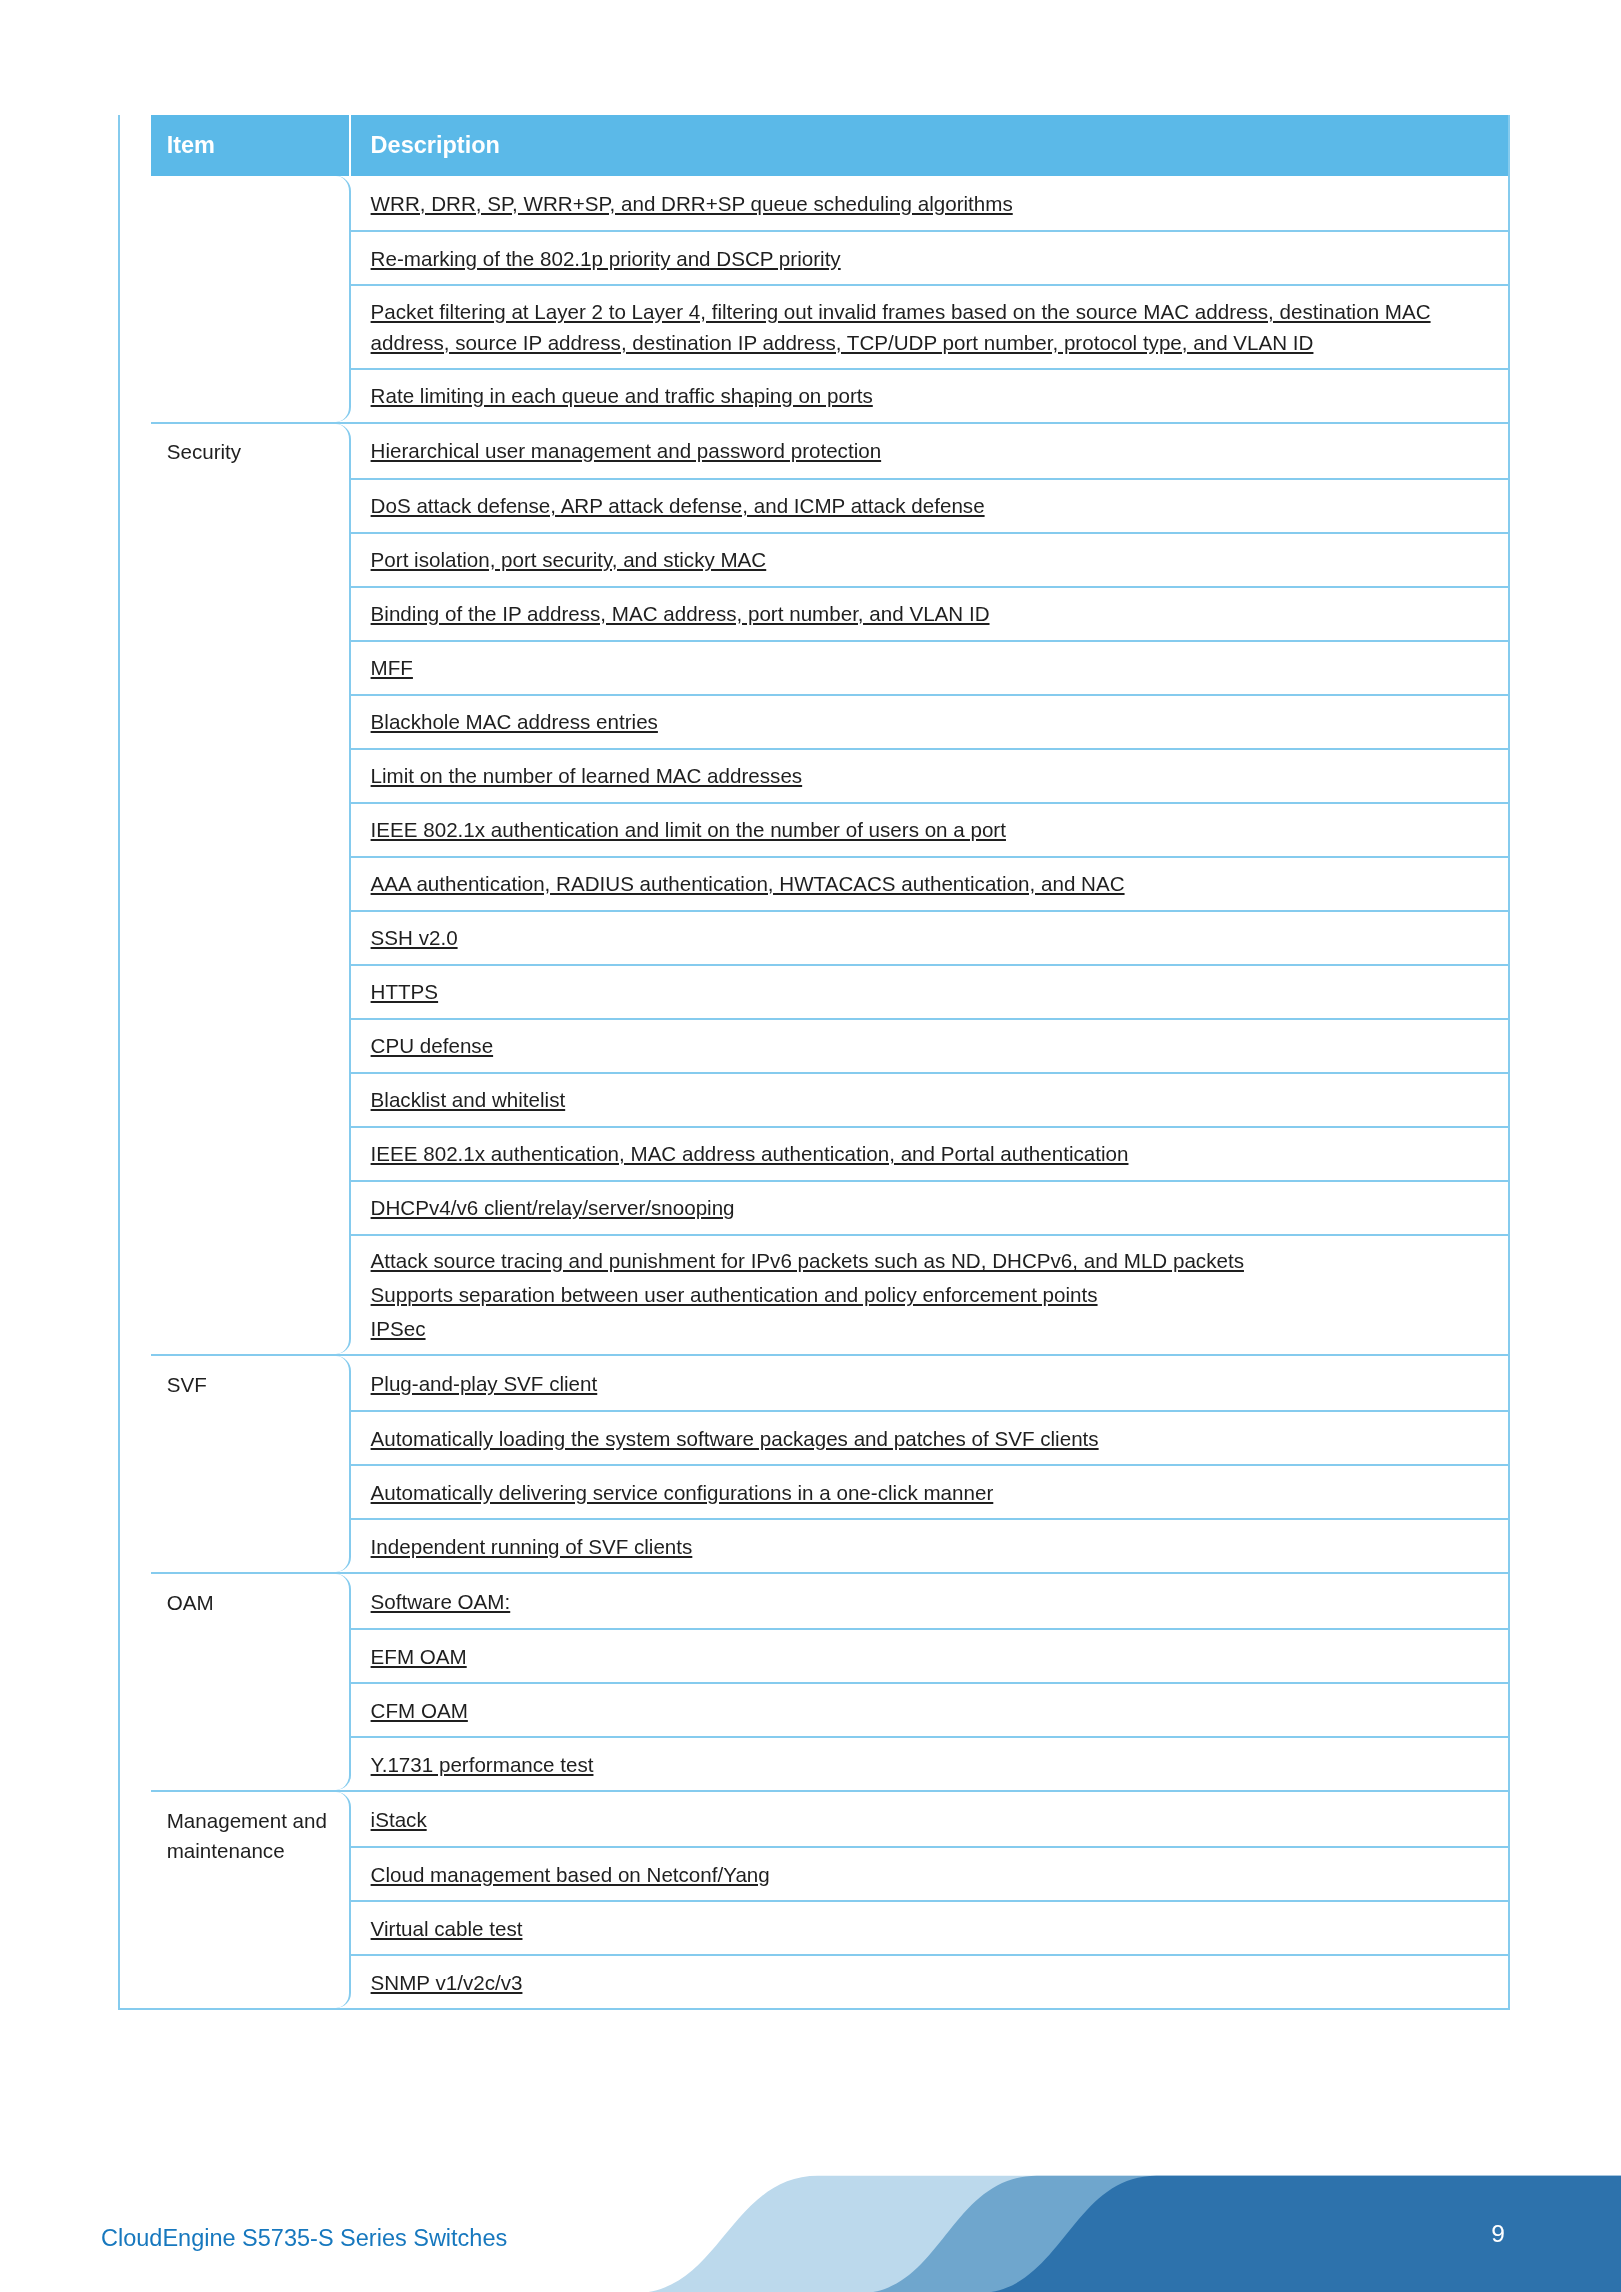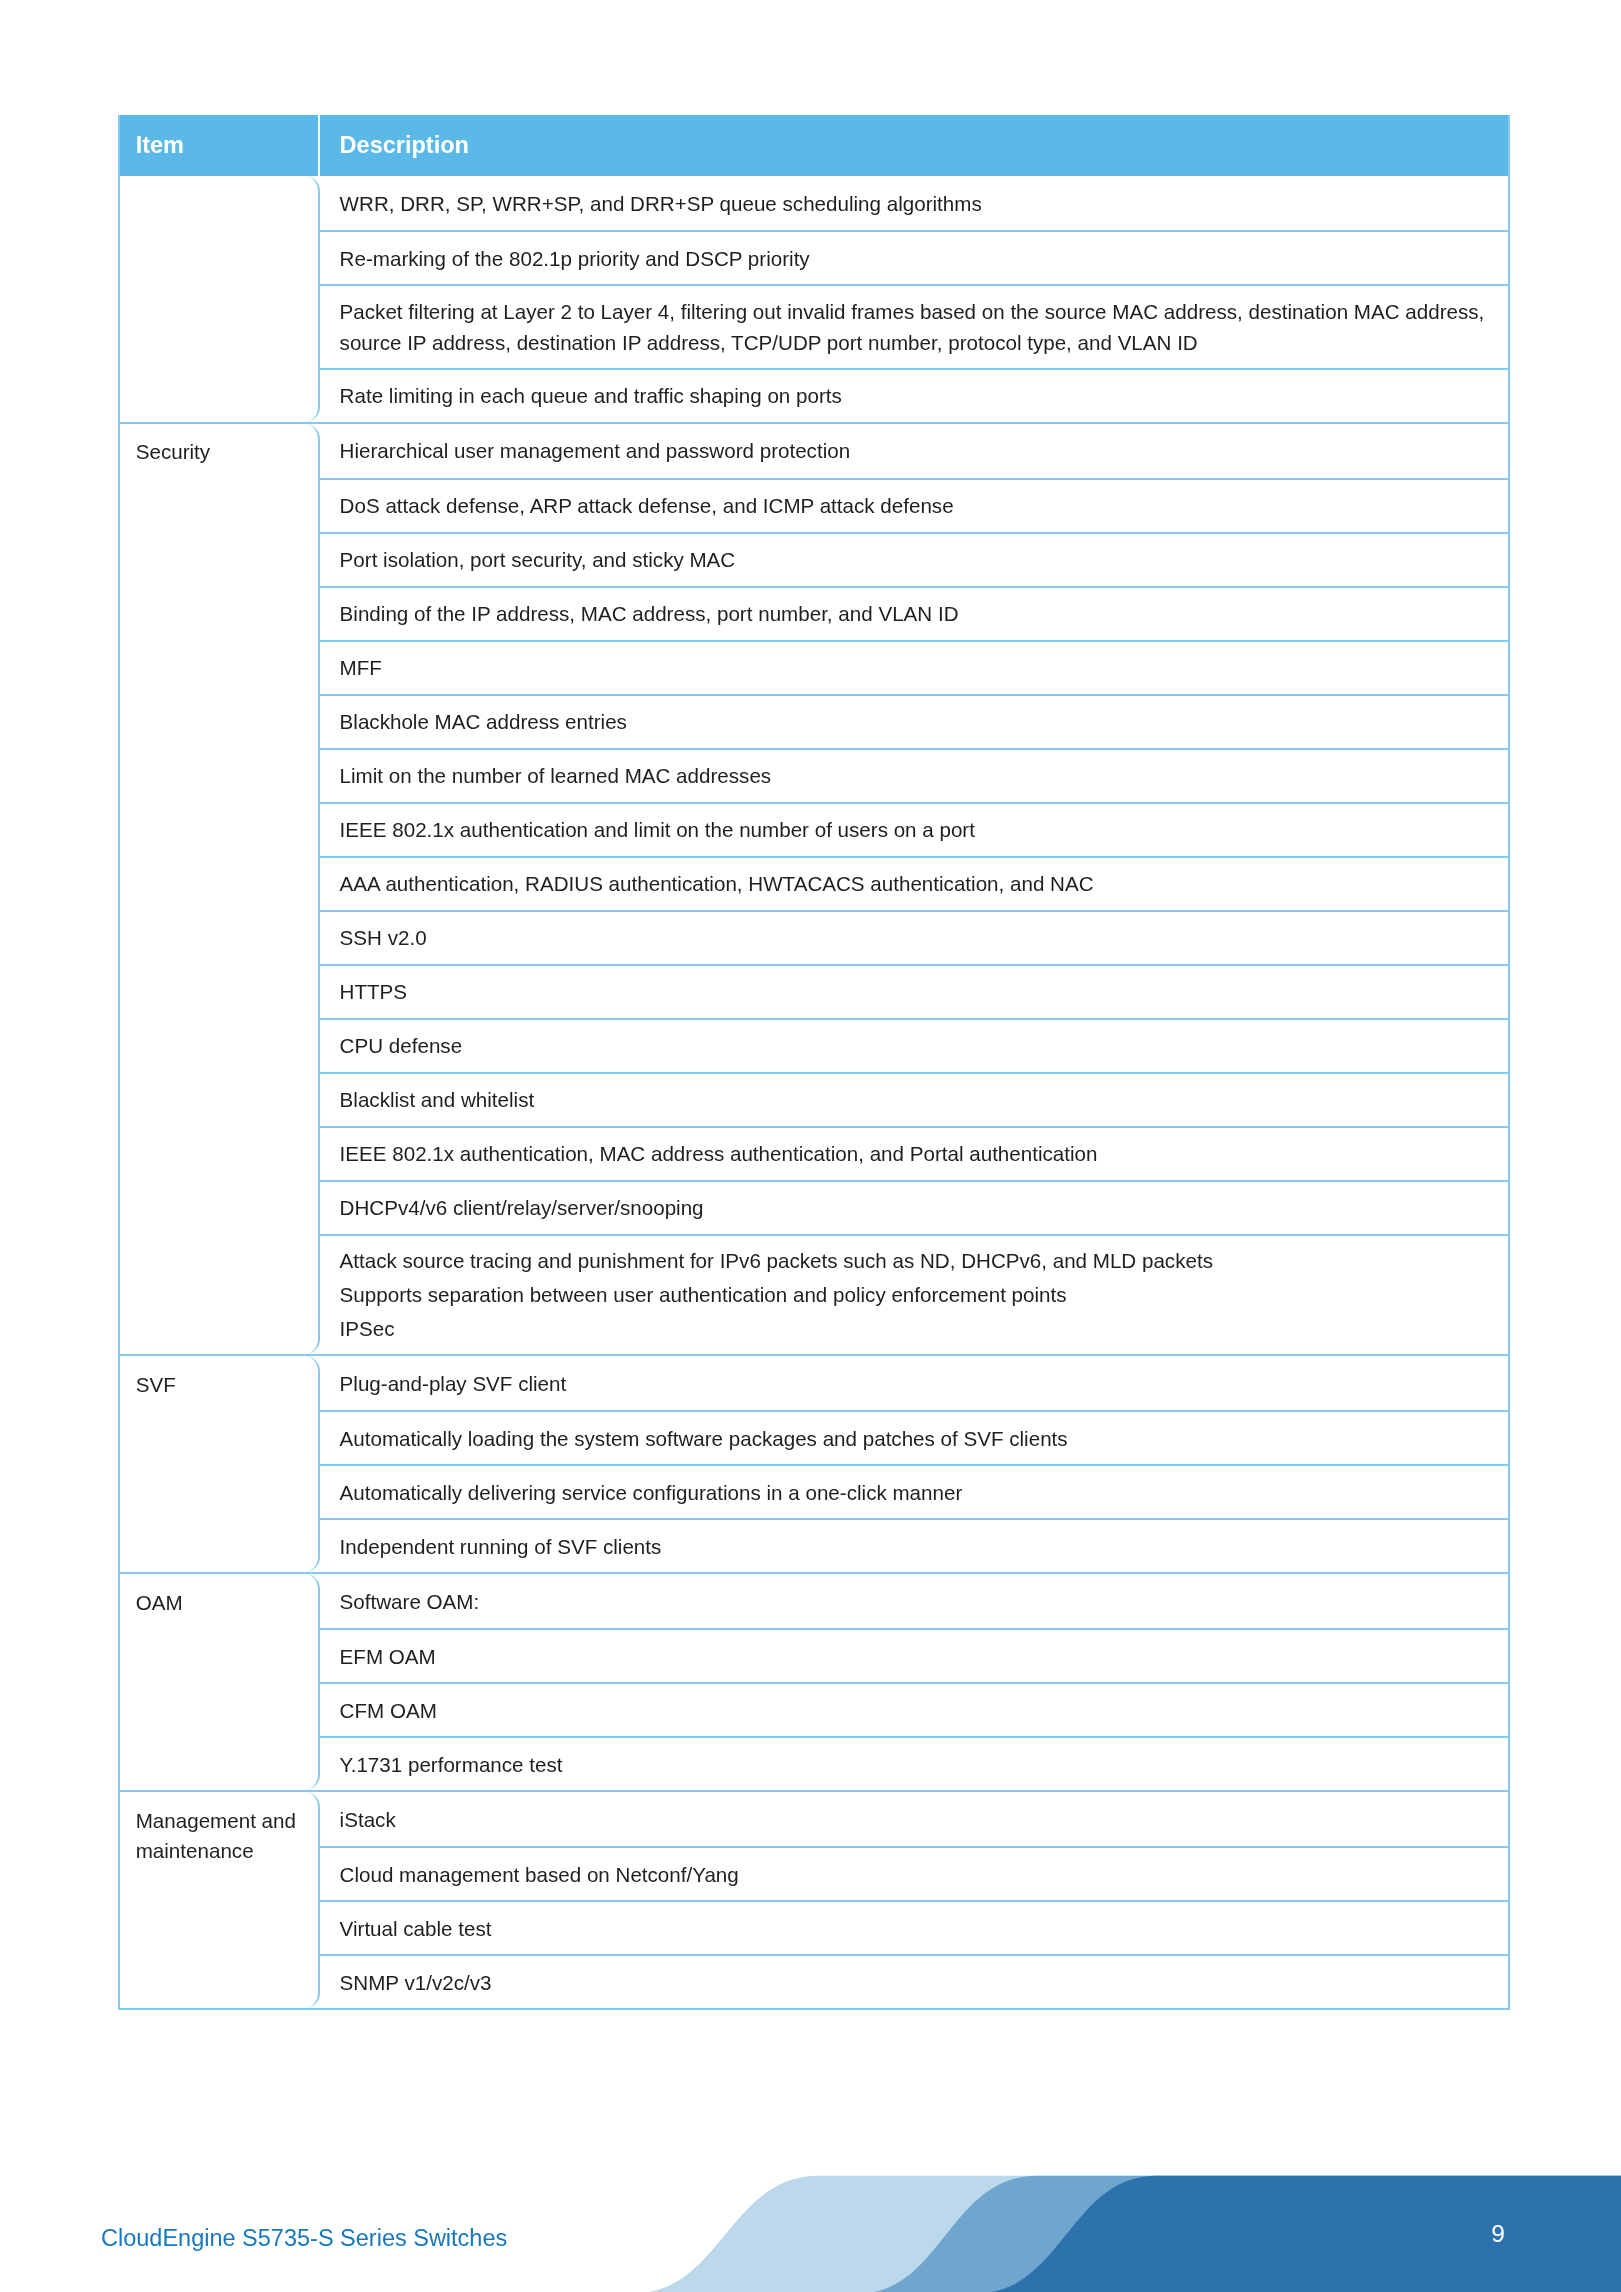--- a/index.html
+++ b/index.html
@@ -27,20 +27,21 @@
   }
 
   
   .spec-table {
     position: absolute;
     left: 118px;
     top: 115px;
     width: 1392px;
     border: 2px solid var(--border);
     border-top: none;
+    padding-left: 31px;
   }
   .table-header {
     display: flex;
     height: 61px;
     background: var(--header-bg);
     color: var(--header-text);
     font-weight: bold;
     font-size: 23.5px;
     align-items: center;
   }
@@ -67,21 +68,21 @@
   .group:first-of-type { border-top: none; }
   .item-cell {
     width: 200px;
     flex-shrink: 0;
     border-right: 2px solid var(--border);
     padding: 13.7px 13.7px 0 15.7px;
     font-size: 20.6px;
     line-height: 30px;
     border-radius: 15px;
   }
-  .desc-col { flex: 1; display: flex; flex-direction: column; }
+  .desc-col { flex: 1; display: flex; flex-direction: column; text-decoration: underline; }
   .desc-row {
     min-height: 54px;
     display: flex;
     flex-direction: column;
     justify-content: center;
     padding: 9.8px 23.5px 9.8px 19.6px;
     font-size: 20.6px;
     line-height: 31px;
   }
   .desc-row + .desc-row { border-top: 2px solid var(--border); }

